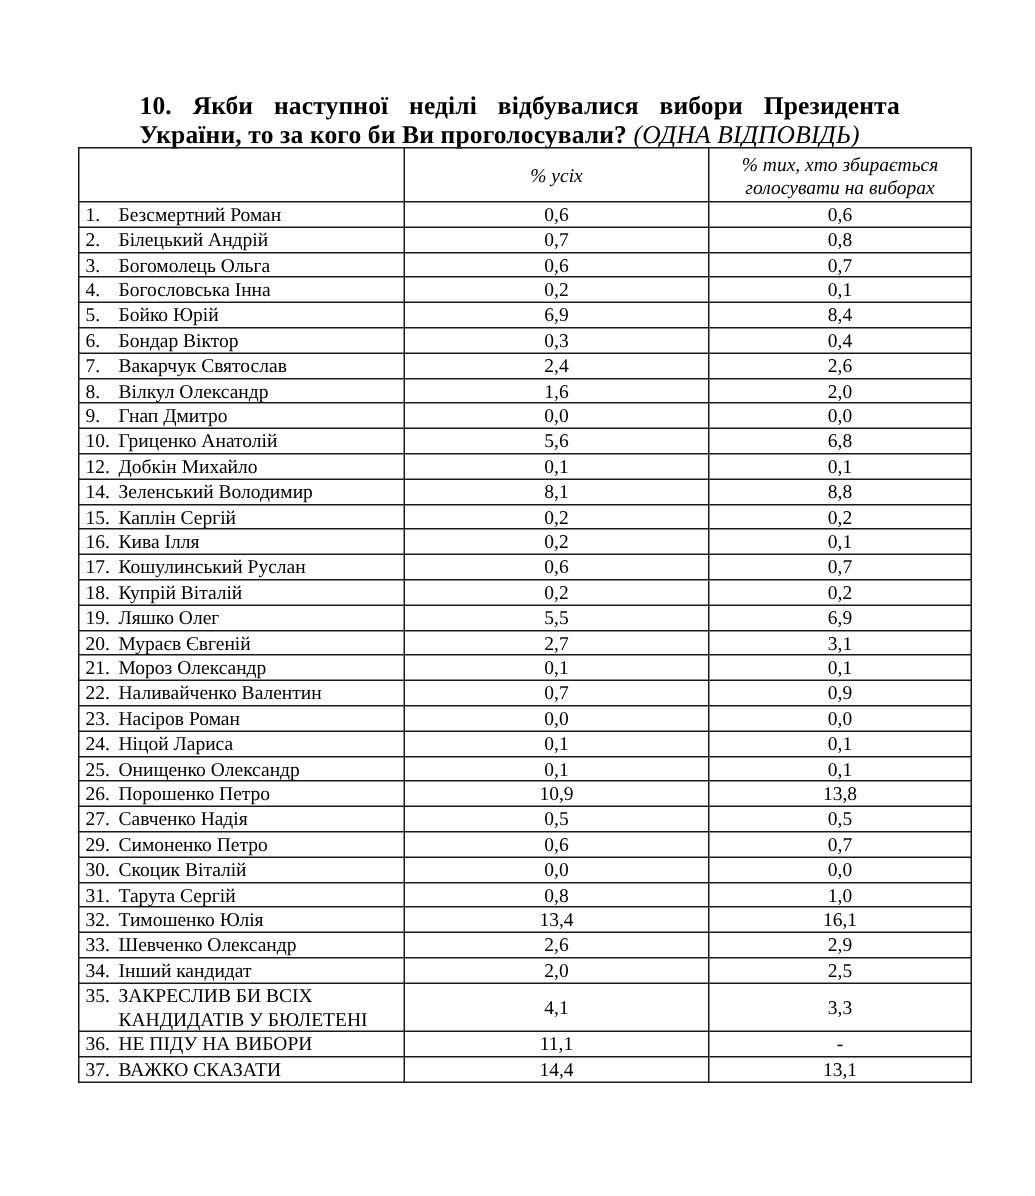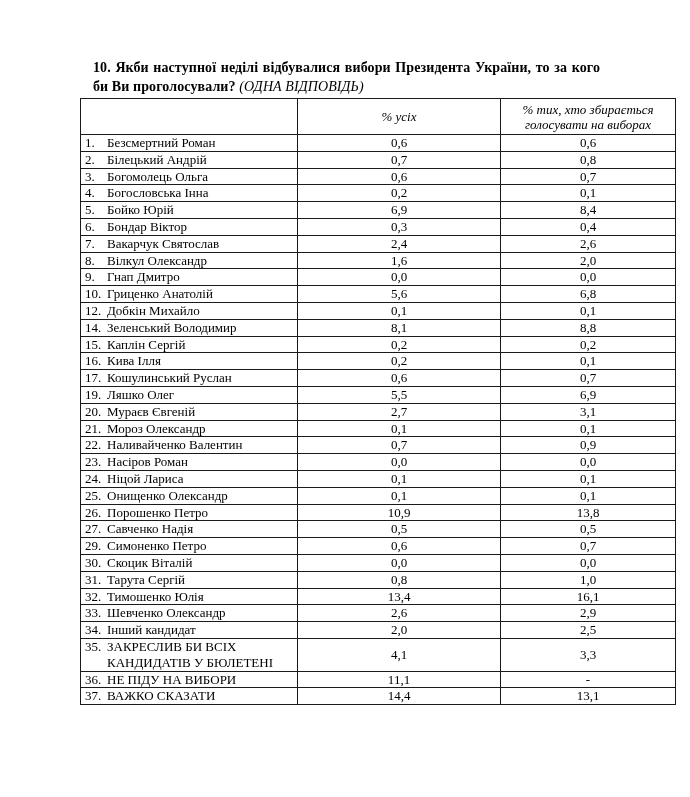--- a/index.html
+++ b/index.html
@@ -13,33 +13,33 @@
     height: 797px;
     font-family: "Liberation Serif", "DejaVu Serif", serif;
     color: #000000;
     overflow: hidden;
   }
   .question {
     position: absolute;
     left: 93px;
     top: 44px;
     width: 507px;
-    font-size: 14px;
+    font-size: 17px;
     font-weight: bold;
     line-height: 19px;
     text-align: justify;
     letter-spacing: 0.1px;
   }
   .question .instruction {
     font-weight: normal;
     font-style: italic;
   }
   table.poll-table {
     position: absolute;
-    left: 80px;
+    left: 52px;
     top: 98px;
     width: 595px;
     border-collapse: collapse;
     table-layout: fixed;
   }
   .poll-table col.c-name   { width: 217px; }
   .poll-table col.c-all    { width: 203px; }
   .poll-table col.c-voters { width: 175px; }
   .poll-table th, .poll-table td {
     border: 1px solid #1a1a1a;
@@ -241,20 +241,30 @@
           <span class="num">17.</span>
           <span class="nm">Кошулинський Руслан</span>
         </div>
       </td>
       <td class="cell-val">0,6</td>
       <td class="cell-val">0,7</td>
     </tr>
       <tr>
       <td class="cell-name">
         <div class="nm-wrap">
+          <span class="num">18.</span>
+          <span class="nm">Купрій Віталій</span>
+        </div>
+      </td>
+      <td class="cell-val">0,2</td>
+      <td class="cell-val">0,2</td>
+    </tr>
+      <tr>
+      <td class="cell-name">
+        <div class="nm-wrap">
           <span class="num">19.</span>
           <span class="nm">Ляшко Олег</span>
         </div>
       </td>
       <td class="cell-val">5,5</td>
       <td class="cell-val">6,9</td>
     </tr>
       <tr>
       <td class="cell-name">
         <div class="nm-wrap">

